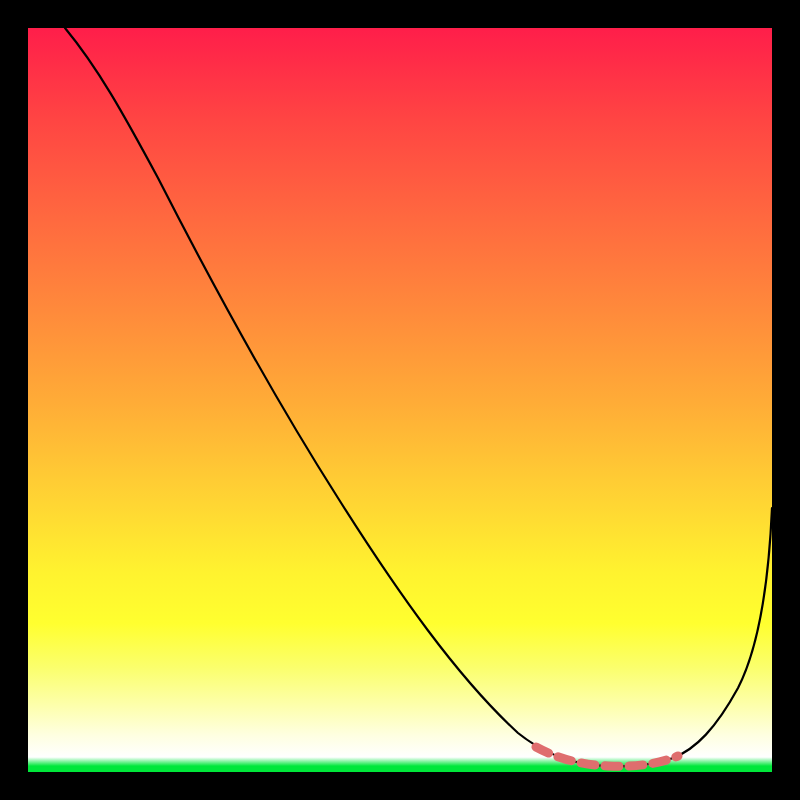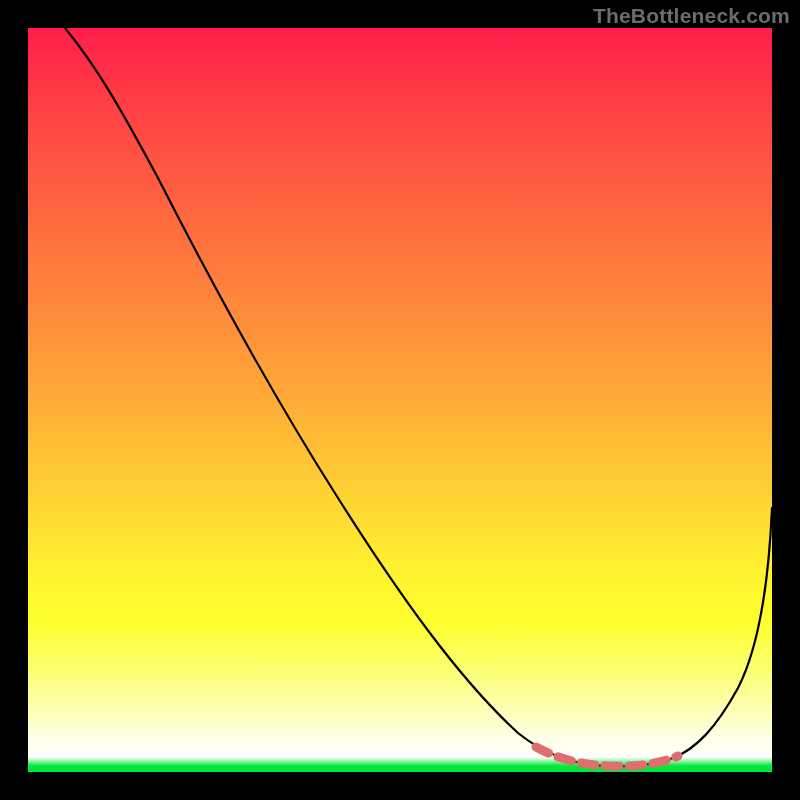--- a/index.html
+++ b/index.html
@@ -57,21 +57,20 @@
     top: 0;
     width: 744px;
     height: 744px;
     overflow: visible;
   }
 </style>
 </head>
 <body>
 
 <div class="frame">
-  <div class="watermark">TheBottleneck.com</div>
 
   <div class="plot-area">
     <svg class="curve" viewBox="0 0 744 744" preserveAspectRatio="none">
       <path fill="none" stroke="#000" stroke-width="2.2" stroke-linecap="round" d="M 37 0
                C 70 40, 95 85, 130 150
                C 180 248, 240 360, 310 470
                C 370 565, 430 650, 490 705
                C 515 725, 540 734, 565 737
                C 595 740, 620 739, 645 730
                C 668 721, 688 700, 710 660

